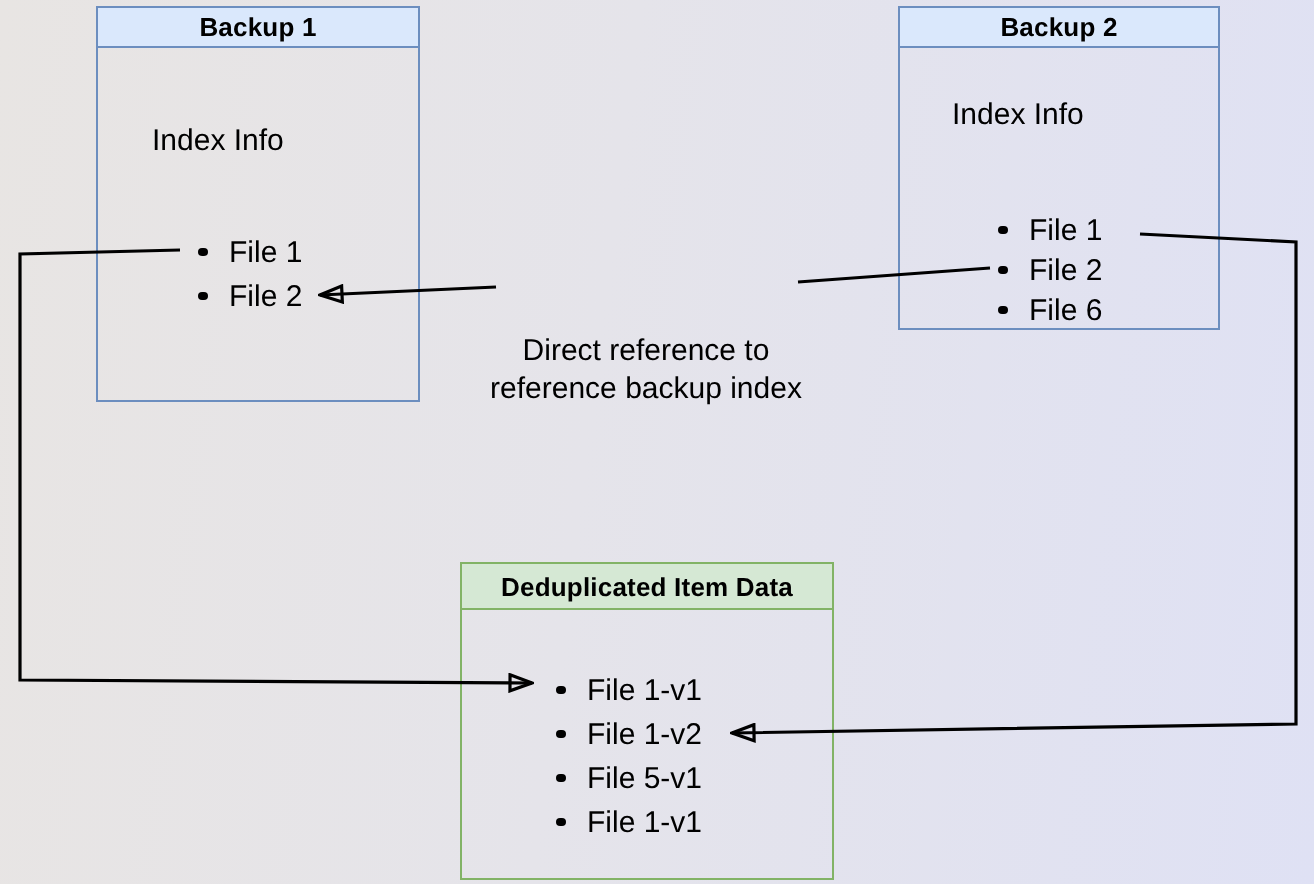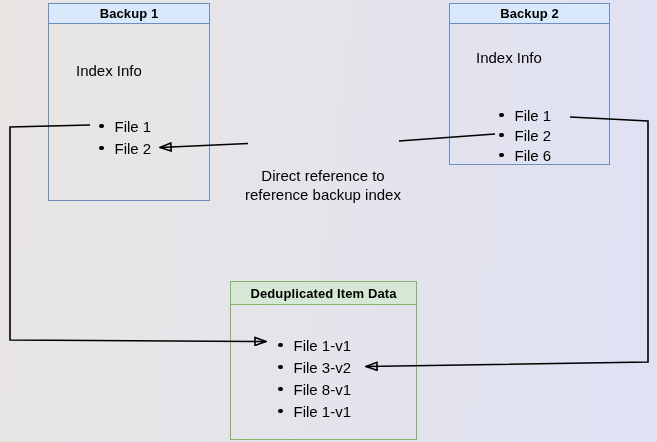--- a/index.html
+++ b/index.html
@@ -103,25 +103,25 @@
     <div class="node-header" style="height: 23px; background: rgb(213, 232, 212); border-color: rgb(130, 179, 102);">
       <span>Deduplicated Item Data</span>
     </div>
     <div class="file-list" style="left:47px;top:52px;">
       <div class="li row22">
         <span class="dot"></span>
         <span class="li-text">File 1-v1</span>
       </div>
       <div class="li row22">
         <span class="dot"></span>
-        <span class="li-text">File 3-v2</span>
+        <span class="li-text">File 1-v2</span>
       </div>
       <div class="li row22">
         <span class="dot"></span>
-        <span class="li-text">File 8-v1</span>
+        <span class="li-text">File 5-v1</span>
       </div>
       <div class="li row22">
         <span class="dot"></span>
         <span class="li-text">File 1-v1</span>
       </div>
     </div>
   </div>
 
   <div id="edge-label">
     <div>Direct reference to</div>

